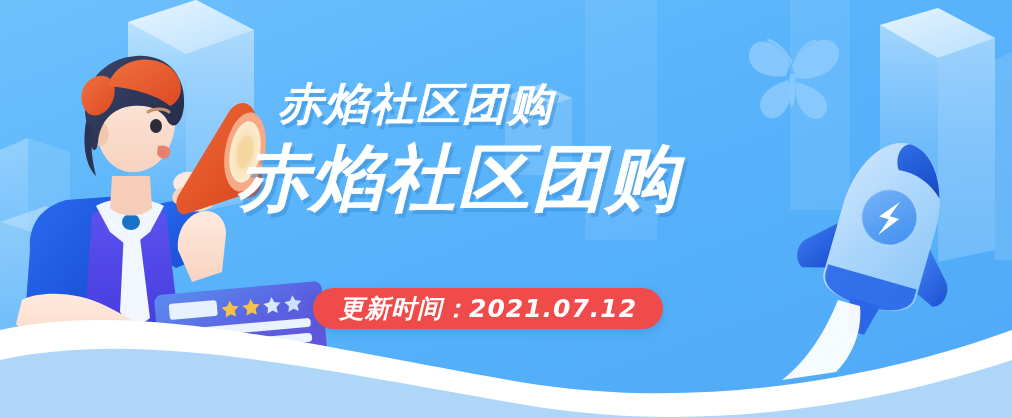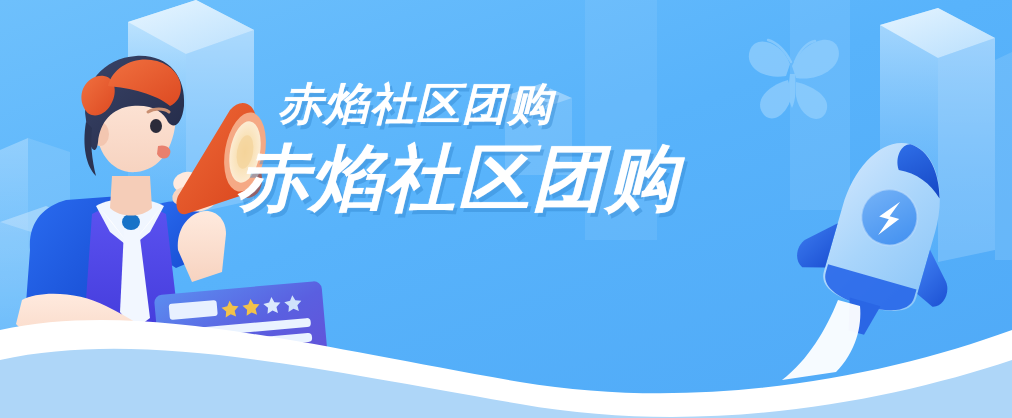--- a/index.html
+++ b/index.html
@@ -311,14 +311,17 @@
       <path d="M0,352 C160,322 300,364 520,396 C700,422 880,392 1012,352 L1012,418 L0,418 Z" fill="#aed6f8"></path>
       <path d="M0,330 C140,300 300,344 520,382 C700,412 880,378 1012,330 L1012,360 C880,404 700,436 520,404 C300,366 140,330 0,360 Z" fill="#ffffff"></path>
     </svg>
   </div>
 
   <div id="title-block">
     <div class="title-line" id="title-line-1">赤焰社区团购</div>
     <div class="title-line" id="title-line-2">赤焰社区团购</div>
   </div>
 
+  <div id="date-badge">
+    <span>更新时间：2021.07.12</span>
+  </div>
 
 </div>
 
 </body></html>

